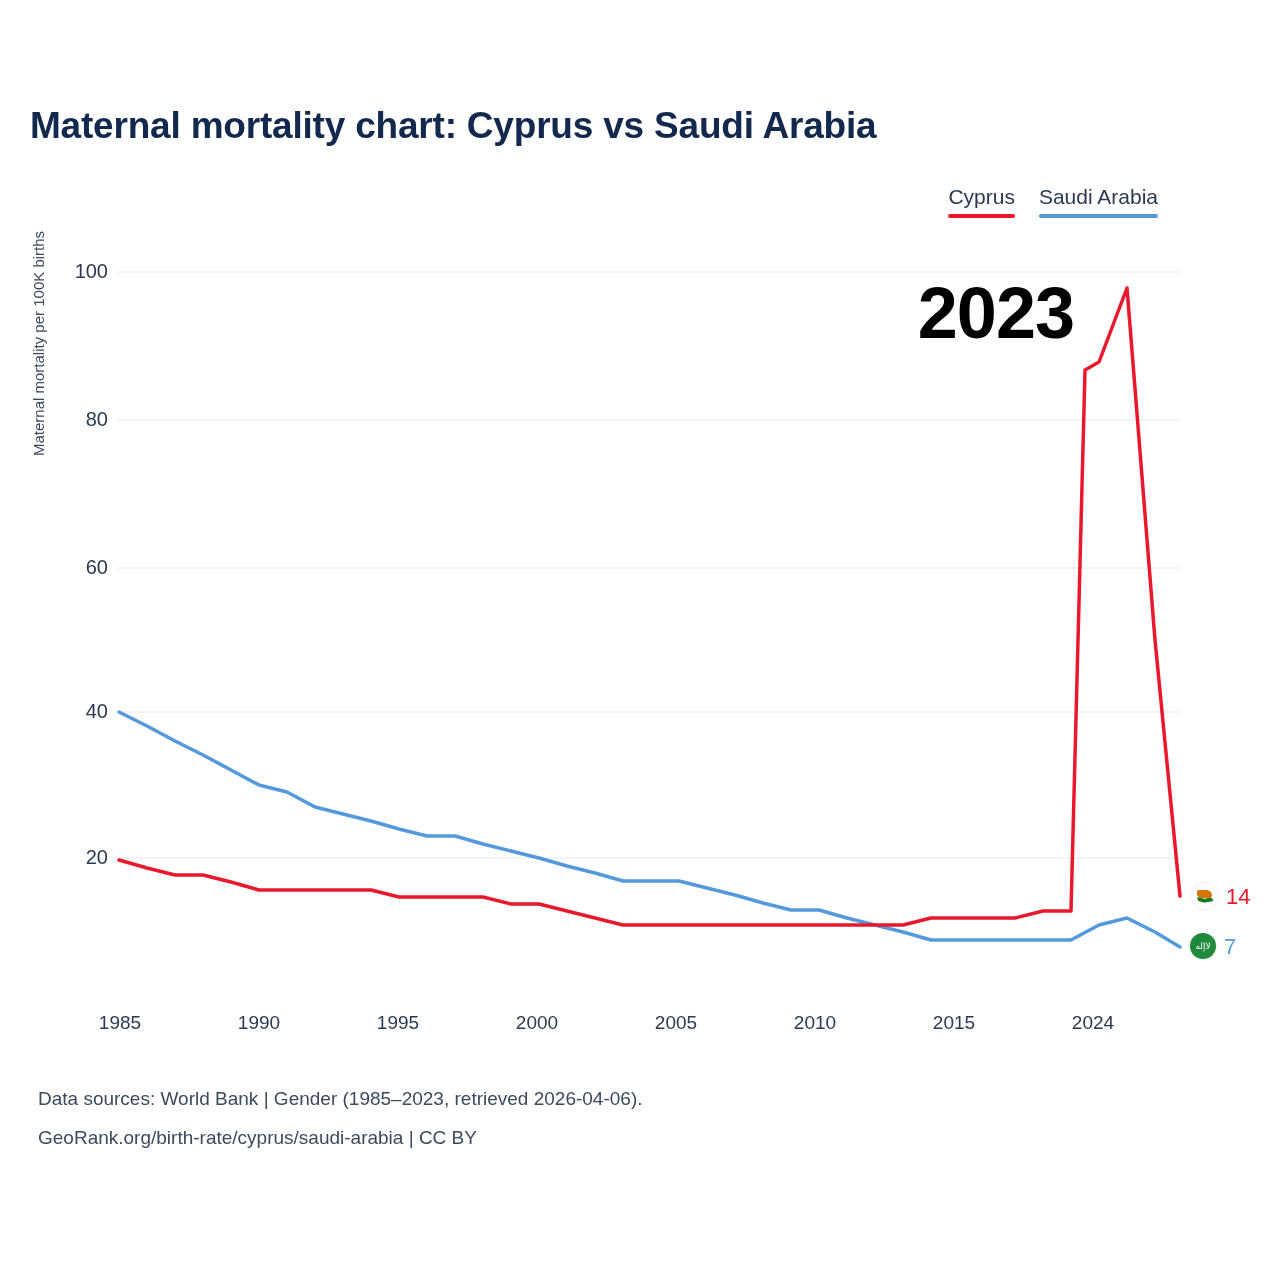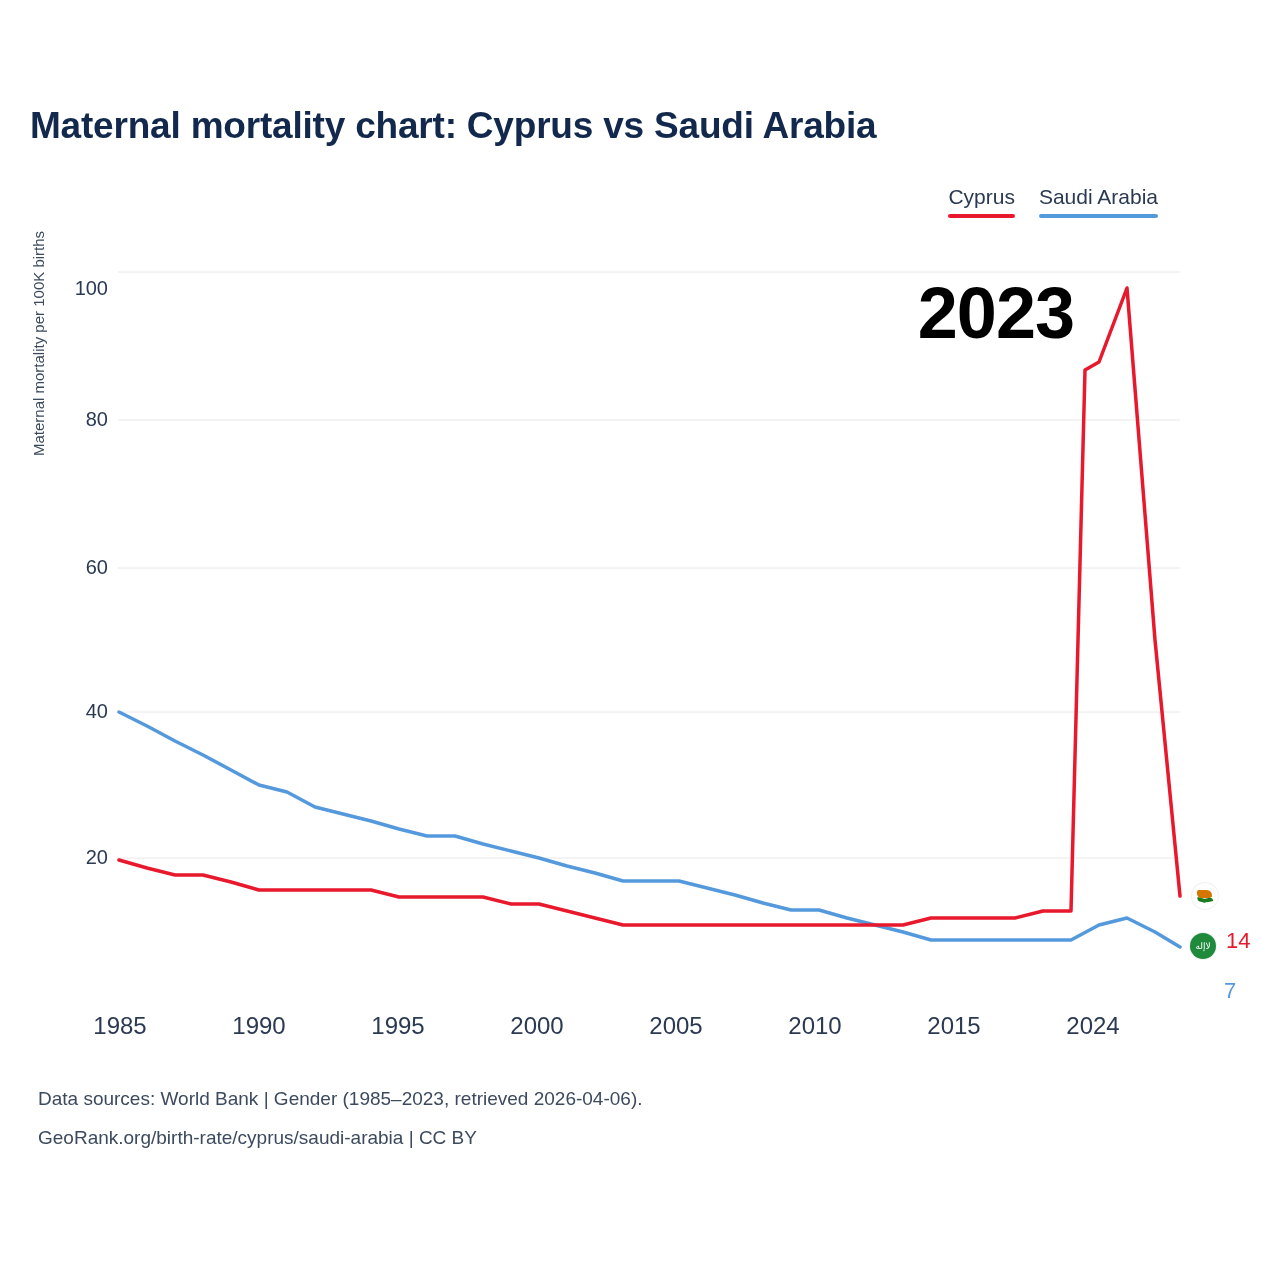--- a/index.html
+++ b/index.html
@@ -69,39 +69,38 @@
   }
   .ytick {
     position: absolute;
     font-size: 20px;
     color: #2b3a52;
     text-align: right;
     width: 60px;
   }
   .xtick {
     position: absolute;
-    font-size: 24px;
+    font-size: 19px;
     color: #2b3a52;
     text-align: center;
     width: 90px;
   }
   .watermark-year {
     position: absolute;
     right: 110px;
     top: 272px;
     font-size: 72px;
     font-weight: bold;
     color: #000000;
     letter-spacing: -1px;
   }
   .endlabel {
     position: absolute;
     font-size: 22px;
     font-weight: normal;
-    margin-top: 44px;
   }
   .flag {
     position: absolute;
     width: 26px;
     height: 26px;
     border-radius: 50%;
     overflow: hidden;
     box-shadow: 0 0 0 1px rgba(0,0,0,0.06);
   }
   .flag-cy {
@@ -158,21 +157,21 @@
     <div class="legend-item">
       <span>Saudi Arabia</span>
       <span class="swatch" style="background:#5599dd"></span>
     </div>
   </div>
 
   <div class="watermark-year">2023</div>
 
   <div class="ylabel">Maternal mortality per 100K births</div>
 
-  <div class="ytick" style="left:48px; top:277px;text-align:right;">100</div>
+  <div class="ytick" style="left:48px; top:260px;text-align:right;">100</div>
   <div class="ytick" style="left:48px; top:408px;">80</div>
   <div class="ytick" style="left:48px; top:556px;">60</div>
   <div class="ytick" style="left:48px; top:700px;">40</div>
   <div class="ytick" style="left:48px; top:846px;">20</div>
 
   <div class="xtick" style="left:75px; top:1012px;">1985</div>
   <div class="xtick" style="left:214px; top:1012px;">1990</div>
   <div class="xtick" style="left:353px; top:1012px;">1995</div>
   <div class="xtick" style="left:492px; top:1012px;">2000</div>
   <div class="xtick" style="left:631px; top:1012px;">2005</div>

